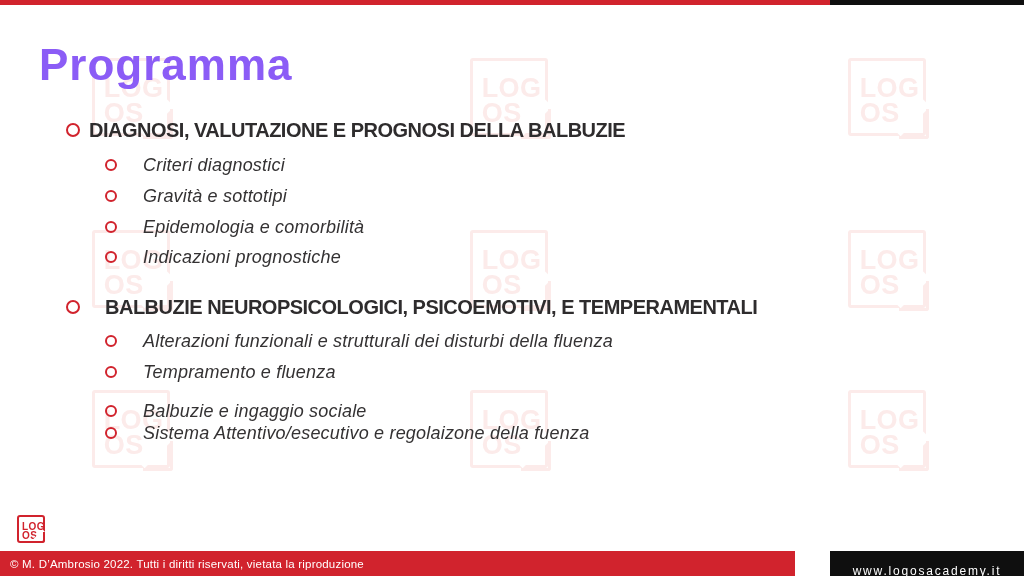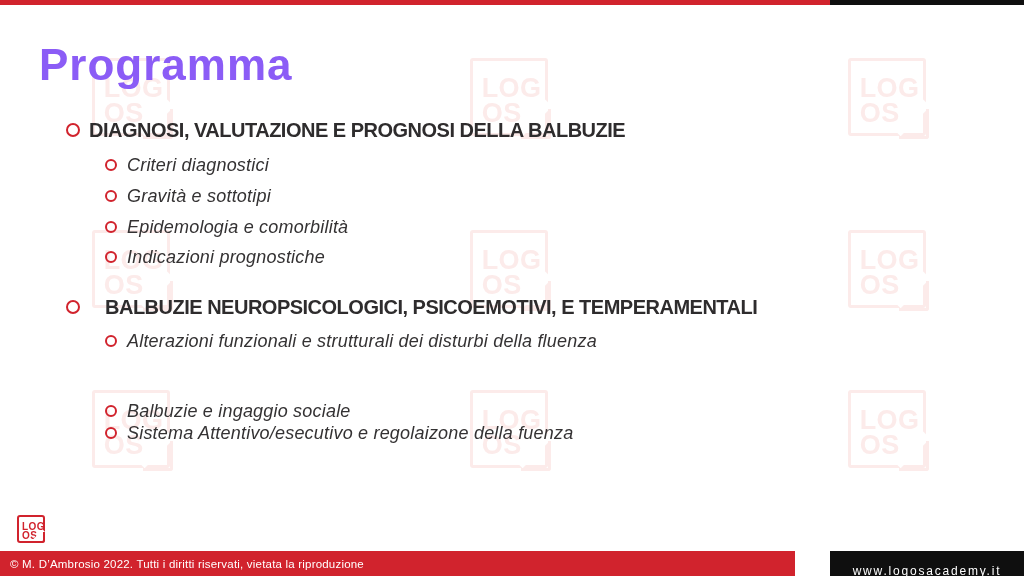--- a/index.html
+++ b/index.html
@@ -14,21 +14,21 @@
   .topbar-black { position:absolute; top:0; left:830px; width:194px; height:5px; background:#0f0f0f; z-index:3; }
 
   
   .title {
     position:absolute; left:39px; top:40px; margin:0; z-index:2;
     font-size:44px; font-weight:bold; letter-spacing:1px; color:#8b5cf6;
   }
 
   
   .h-row { position:absolute; left:66px; height:22px; display:flex; align-items:center; z-index:2; white-space:nowrap; }
-  .i-row { position:absolute; left:105px; height:22px; display:flex; align-items:center; z-index:2; white-space:nowrap; }
+  .i-row { position:absolute; left:105px; height:22px; display:flex; align-items:center; z-index:2; white-space:nowrap;gap:16px; }
   .ring {
     box-sizing:border-box; flex:0 0 auto; width:14px; height:14px;
     border:2.5px solid #d1232d; border-radius:50%; background:transparent;
   }
   .ring-sm { width:12px; height:12px; border-width:2px; }
   .h-text { margin-left:9px;  font-weight:bold; font-size:20px; letter-spacing:-0.5px; color:#2e2c2d; }
   .h-text.indent { margin-left:25px; }
   .i-text { margin-left:10px; font-style:italic; font-size:18px; letter-spacing:0.2px; color:#343233; }
 
   
@@ -194,20 +194,24 @@
   </div>
 
   <div class="h-row" style="top:296px">
     <span class="ring"></span>
     <span class="h-text indent">BALBUZIE NEUROPSICOLOGICI, PSICOEMOTIVI, E TEMPERAMENTALI</span>
   </div>
   <div class="i-row" style="top:330px">
     <span class="ring ring-sm"></span>
     <span class="i-text">Alterazioni funzionali e strutturali dei disturbi della fluenza</span>
   </div>
+  <div class="i-row" style="top:361px">
+    <span class="ring ring-sm"></span>
+    <span class="i-text">Tempramento e fluenza</span>
+  </div>
   <div class="i-row" style="top:400px">
     <span class="ring ring-sm"></span>
     <span class="i-text">Balbuzie e ingaggio sociale</span>
   </div>
   <div class="i-row" style="top:422px">
     <span class="ring ring-sm"></span>
     <span class="i-text">Sistema Attentivo/esecutivo e regolaizone della fuenza</span>
   </div>
 
   <div class="footer-logo">

